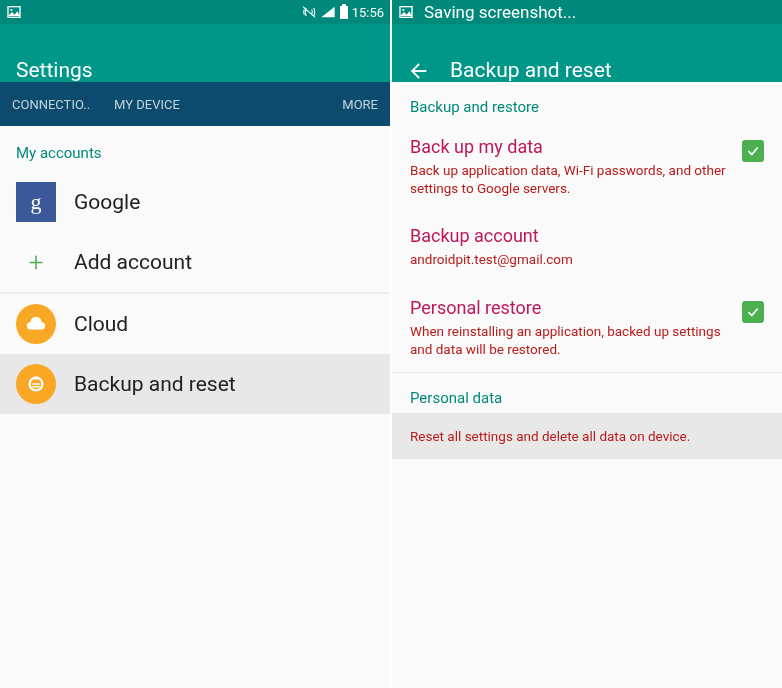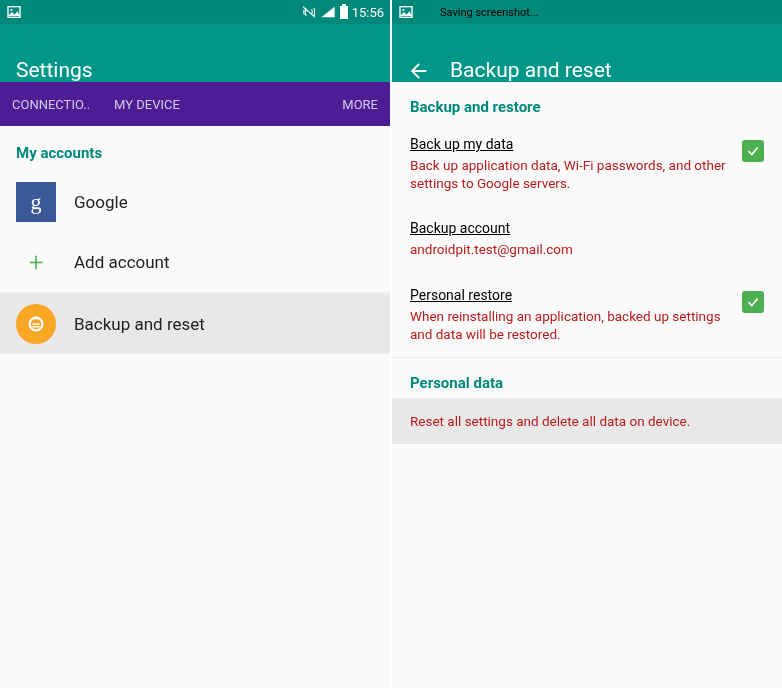--- a/index.html
+++ b/index.html
@@ -6,54 +6,54 @@
   body { font-family: Roboto, "Helvetica Neue", Arial, sans-serif; background: #fff; }
   .container { display: flex; width: 782px; height: 688px; }
   .phone { flex: 1; background: #fafafa; display: flex; flex-direction: column; border-right: 2px solid #fff; overflow: hidden; }
   .phone:last-child { border-right: none; }
 
   
   .status-bar { height: 24px; background: #00897b; display: flex; align-items: center; justify-content: space-between; padding: 0 6px; color: #fff; font-size: 13px; }
   .status-left { display: flex; align-items: center; gap: 6px; }
   .status-right { display: flex; align-items: center; gap: 3px; }
   .status-right svg { vertical-align: middle; }
-  .saving-text { font-size: 11px; color: #000000; margin-left: 20px; }
+  .saving-text { font-size: 17px; color: #ffffff; margin-left: 4px; }
 
   
   .app-bar { background: #009688; color: #fff; min-height: 58px; display: flex; align-items: flex-end; padding: 0 16px; gap: 20px; }
   .app-bar .title { font-size: 21px; font-weight: 400; }
   .app-bar .back { display: flex; align-items: center; }
 
   
-  .tabs { background: #4c1d95; display: flex; height: 44px; }
+  .tabs { background: #0c4a6e; display: flex; height: 44px; }
   .tab { flex: 0 0 auto; color: rgba(255,255,255,0.75); display: flex; align-items: center; justify-content: center; font-size: 13px; padding: 0 12px; position: relative; }
   .tab.active { color: #d4e157; }
   .tab.active::after { content: ""; position: absolute; left: 8px; right: 8px; bottom: 0; height: 3px; background: #d4e157; }
   .tab.more { margin-left: auto; }
 
   
   .content { flex: 1; background: #fafafa; overflow: hidden; }
-  .section-header { color: #00897b; font-size: 15px; font-weight: 700; padding: 18px 16px 10px 16px; }
+  .section-header { color: #00897b; font-size: 15px; font-weight: 400; padding: 18px 16px 10px 16px; }
   .list-item { display: flex; align-items: center; padding: 10px 16px; min-height: 56px; gap: 18px; }
   .list-item.tall { min-height: 60px; }
   .list-item .icon { width: 40px; height: 40px; display: flex; align-items: center; justify-content: center; flex-shrink: 0; }
-  .list-item .label { font-size: 17px; color: #222; }
+  .list-item .label { font-size: 21px; color: #222; }
   .divider { height: 2px; background: #eee; }
   .divider.light { height: 1px; background: #eaeaea; }
 
   .google-icon { background: #3b5998; color: #fff; font-size: 22px; display:flex; align-items:center; justify-content:center; font-family: Georgia, serif; }
   .plus-icon { color: #4caf50; font-size: 26px; font-weight: 300; display:flex; align-items:center; justify-content:center; width:40px; height:40px; }
   .orange-icon { background: #f9a825; border-radius: 50%; color: #fff; display:flex; align-items:center; justify-content:center; }
 
   .selected { background: #e8e8e8; }
 
   
   .setting-item { padding: 14px 18px; display: flex; align-items: flex-start; gap: 10px; }
   .setting-body { flex: 1; }
-  .setting-title { font-size: 14px; color: #000000; margin-bottom: 4px; text-decoration: underline; }
+  .setting-title { font-size: 18px; color: #be185d; margin-bottom: 4px; }
   .setting-desc { font-size: 13.5px; color: #b91c1c; line-height: 1.35; }
   .checkbox { width: 22px; height: 22px; background: #4caf50; border-radius: 3px; display: flex; align-items: center; justify-content: center; flex-shrink: 0; margin-top: 4px; }
   .section-header.sm { padding: 16px 18px 6px 18px; }
 </style>
 </head>
 <body>
 
 <div class="container">
 
   <div class="phone">
@@ -99,20 +99,28 @@
       </div>
 
       <div class="list-item tall">
         <div class="plus-icon">+</div>
         <div class="label">Add account</div>
       </div>
 
       <div class="divider"></div>
 
 
+      <div class="list-item tall">
+        <div class="icon orange-icon">
+          <svg width="22" height="22" viewBox="0 0 24 24">
+              <path d="M6 18 A4 4 0 0 1 6 10 A6 6 0 0 1 18 10 A4 4 0 0 1 18 18 Z" fill="#fff"></path>
+            </svg>
+        </div>
+        <div class="label">Cloud</div>
+      </div>
 
       <div class="list-item tall selected">
         <div class="icon orange-icon">
           <svg width="22" height="22" viewBox="0 0 24 24">
               <circle cx="12" cy="12" r="7" fill="none" stroke="#fff" stroke-width="2.5"></circle>
               <rect x="10" y="4" width="4" height="3" fill="#fff"></rect>
               <path d="M8 12 L16 12 M8 15 L16 15" stroke="#fff" stroke-width="1.5"></path>
             </svg>
         </div>
         <div class="label">Backup and reset</div>

